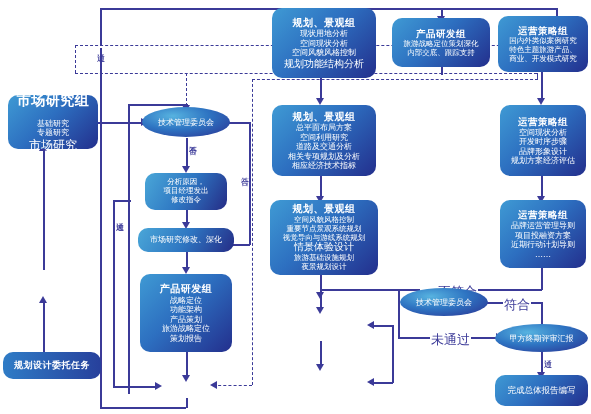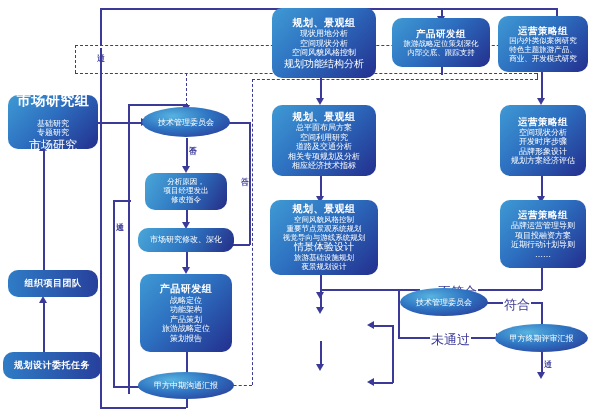--- a/index.html
+++ b/index.html
@@ -141,23 +141,20 @@
   <div class="arrow ar-down" style="left:537px;top:372px;"></div>
   <div class="lbl-v" style="left:543px;top:352px;">通过</div>
 
   <div class="node grad-b" style="left:8px;top:95px;width:90px;height:54px;">
     <div class="title" style="font-size:14px;margin-bottom:10px;">市场研究组</div>
     <div class="sub" style="font-size:8px;">基础研究</div>
     <div class="sub" style="font-size:8px;">专题研究</div>
     <div class="sub" style="font-size:12px;">市场研究</div>
   </div>
 
-  <div class="node grad-d" style="left:8px;top:270px;width:90px;height:27px;">
-    <div class="title" style="font-size:9px;">组织项目团队</div>
-  </div>
 
   <div class="node grad-d" style="left:3px;top:352px;width:98px;height:27px;">
     <div class="title" style="font-size:9px;">规划设计委托任务</div>
   </div>
 
   <div class="ellipse" style="left:142px;top:107px;width:88px;height:30px;">
     <span style="font-size:8px;">技术管理委员会</span>
   </div>
 
   <div class="node grad-c" style="left:145px;top:173px;width:82px;height:37px;">
@@ -172,23 +169,20 @@
 
   <div class="node grad-b" style="left:140px;top:274px;width:92px;height:78px;">
     <div class="title" style="font-size:10px;margin-bottom:1px;">产品研发组</div>
     <div class="sub" style="font-size:8px;">战略定位</div>
     <div class="sub" style="font-size:8px;">功能架构</div>
     <div class="sub" style="font-size:8px;">产品策划</div>
     <div class="sub" style="font-size:8px;">旅游战略定位</div>
     <div class="sub" style="font-size:8px;">策划报告</div>
   </div>
 
-  <div class="ellipse" style="left:138px;top:372px;width:96px;height:27px;">
-    <span style="font-size:8px;">甲方中期沟通汇报</span>
-  </div>
 
   <div class="node grad-b" style="left:272px;top:8px;width:104px;height:70px;">
     <div class="title" style="font-size:10px;margin-bottom:1px;">规划、景观组</div>
     <div class="sub" style="font-size:8px;">现状用地分析</div>
     <div class="sub" style="font-size:8px;">空间现状分析</div>
     <div class="sub" style="font-size:8px;">空间风貌风格控制</div>
     <div class="sub" style="font-size:10px;">规划功能结构分析</div>
   </div>
 
   <div class="node grad-b" style="left:272px;top:105px;width:104px;height:71px;">
@@ -242,14 +236,17 @@
   </div>
 
   <div class="ellipse" style="left:400px;top:288px;width:88px;height:28px;">
     <span style="font-size:8px;">技术管理委员会</span>
   </div>
 
   <div class="ellipse" style="left:495px;top:324px;width:93px;height:28px;">
     <span style="font-size:8px;">甲方终期评审汇报</span>
   </div>
 
+  <div class="node grad-b" style="left:495px;top:375px;width:93px;height:31px;">
+    <div class="sub" style="font-size:8.5px;">完成总体报告编写</div>
+  </div>
 
 </div>
 
 </body></html>

